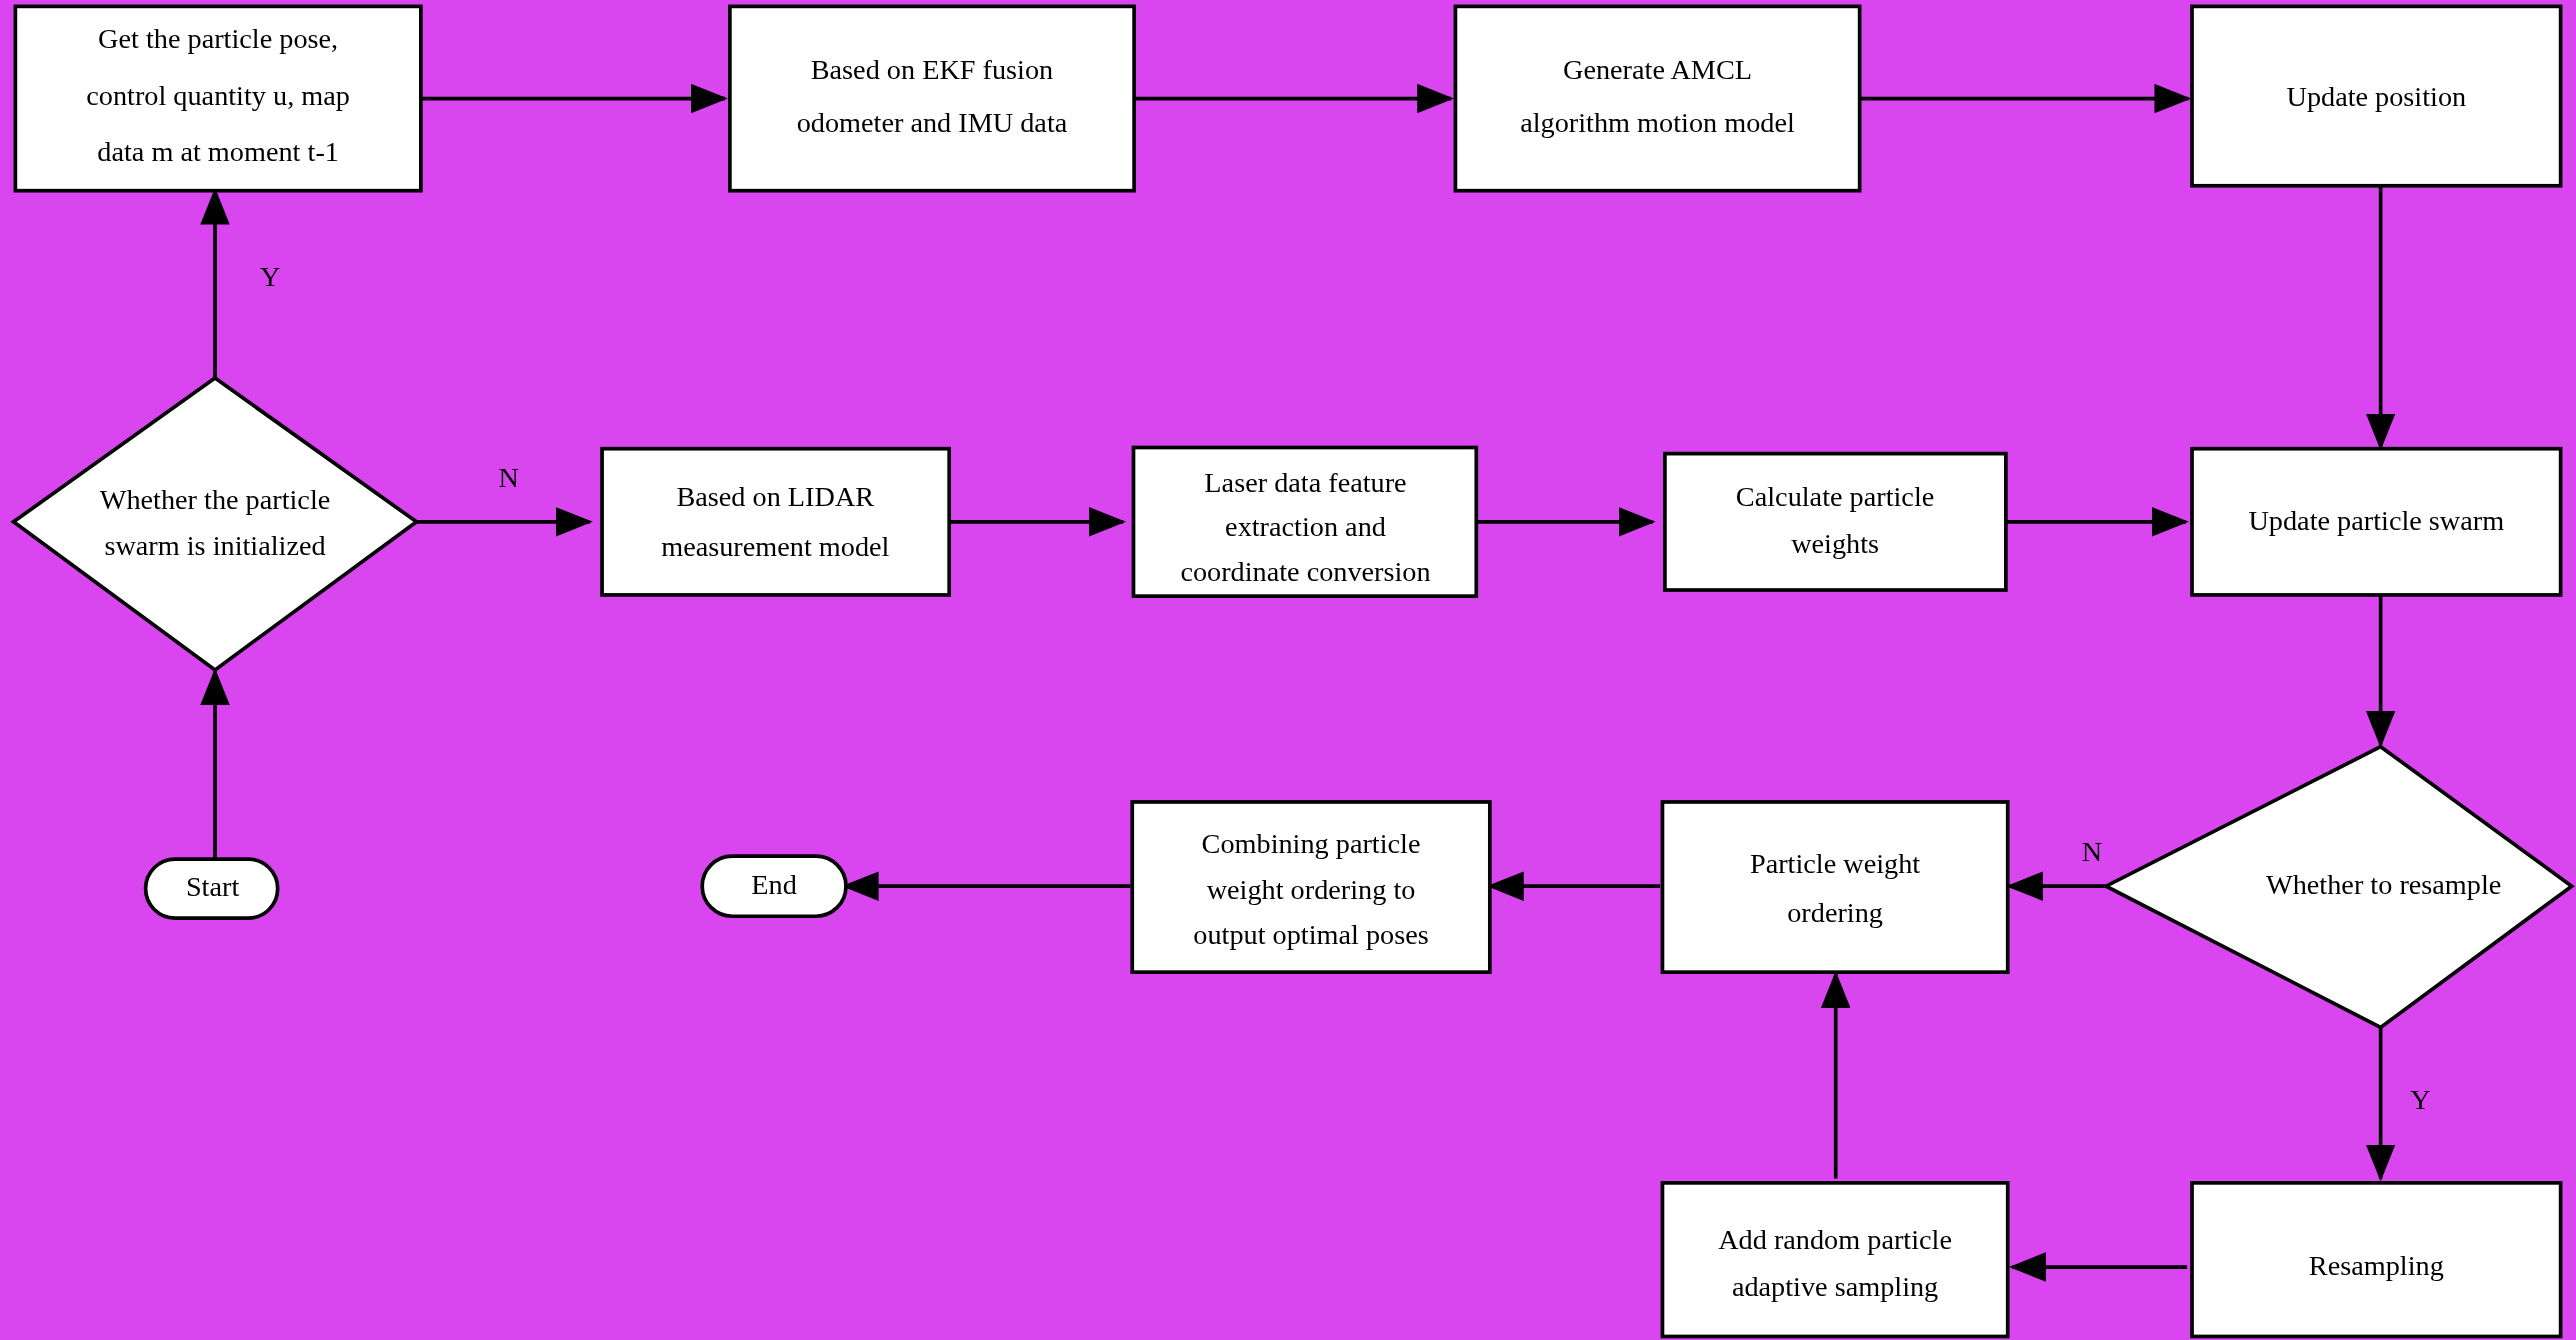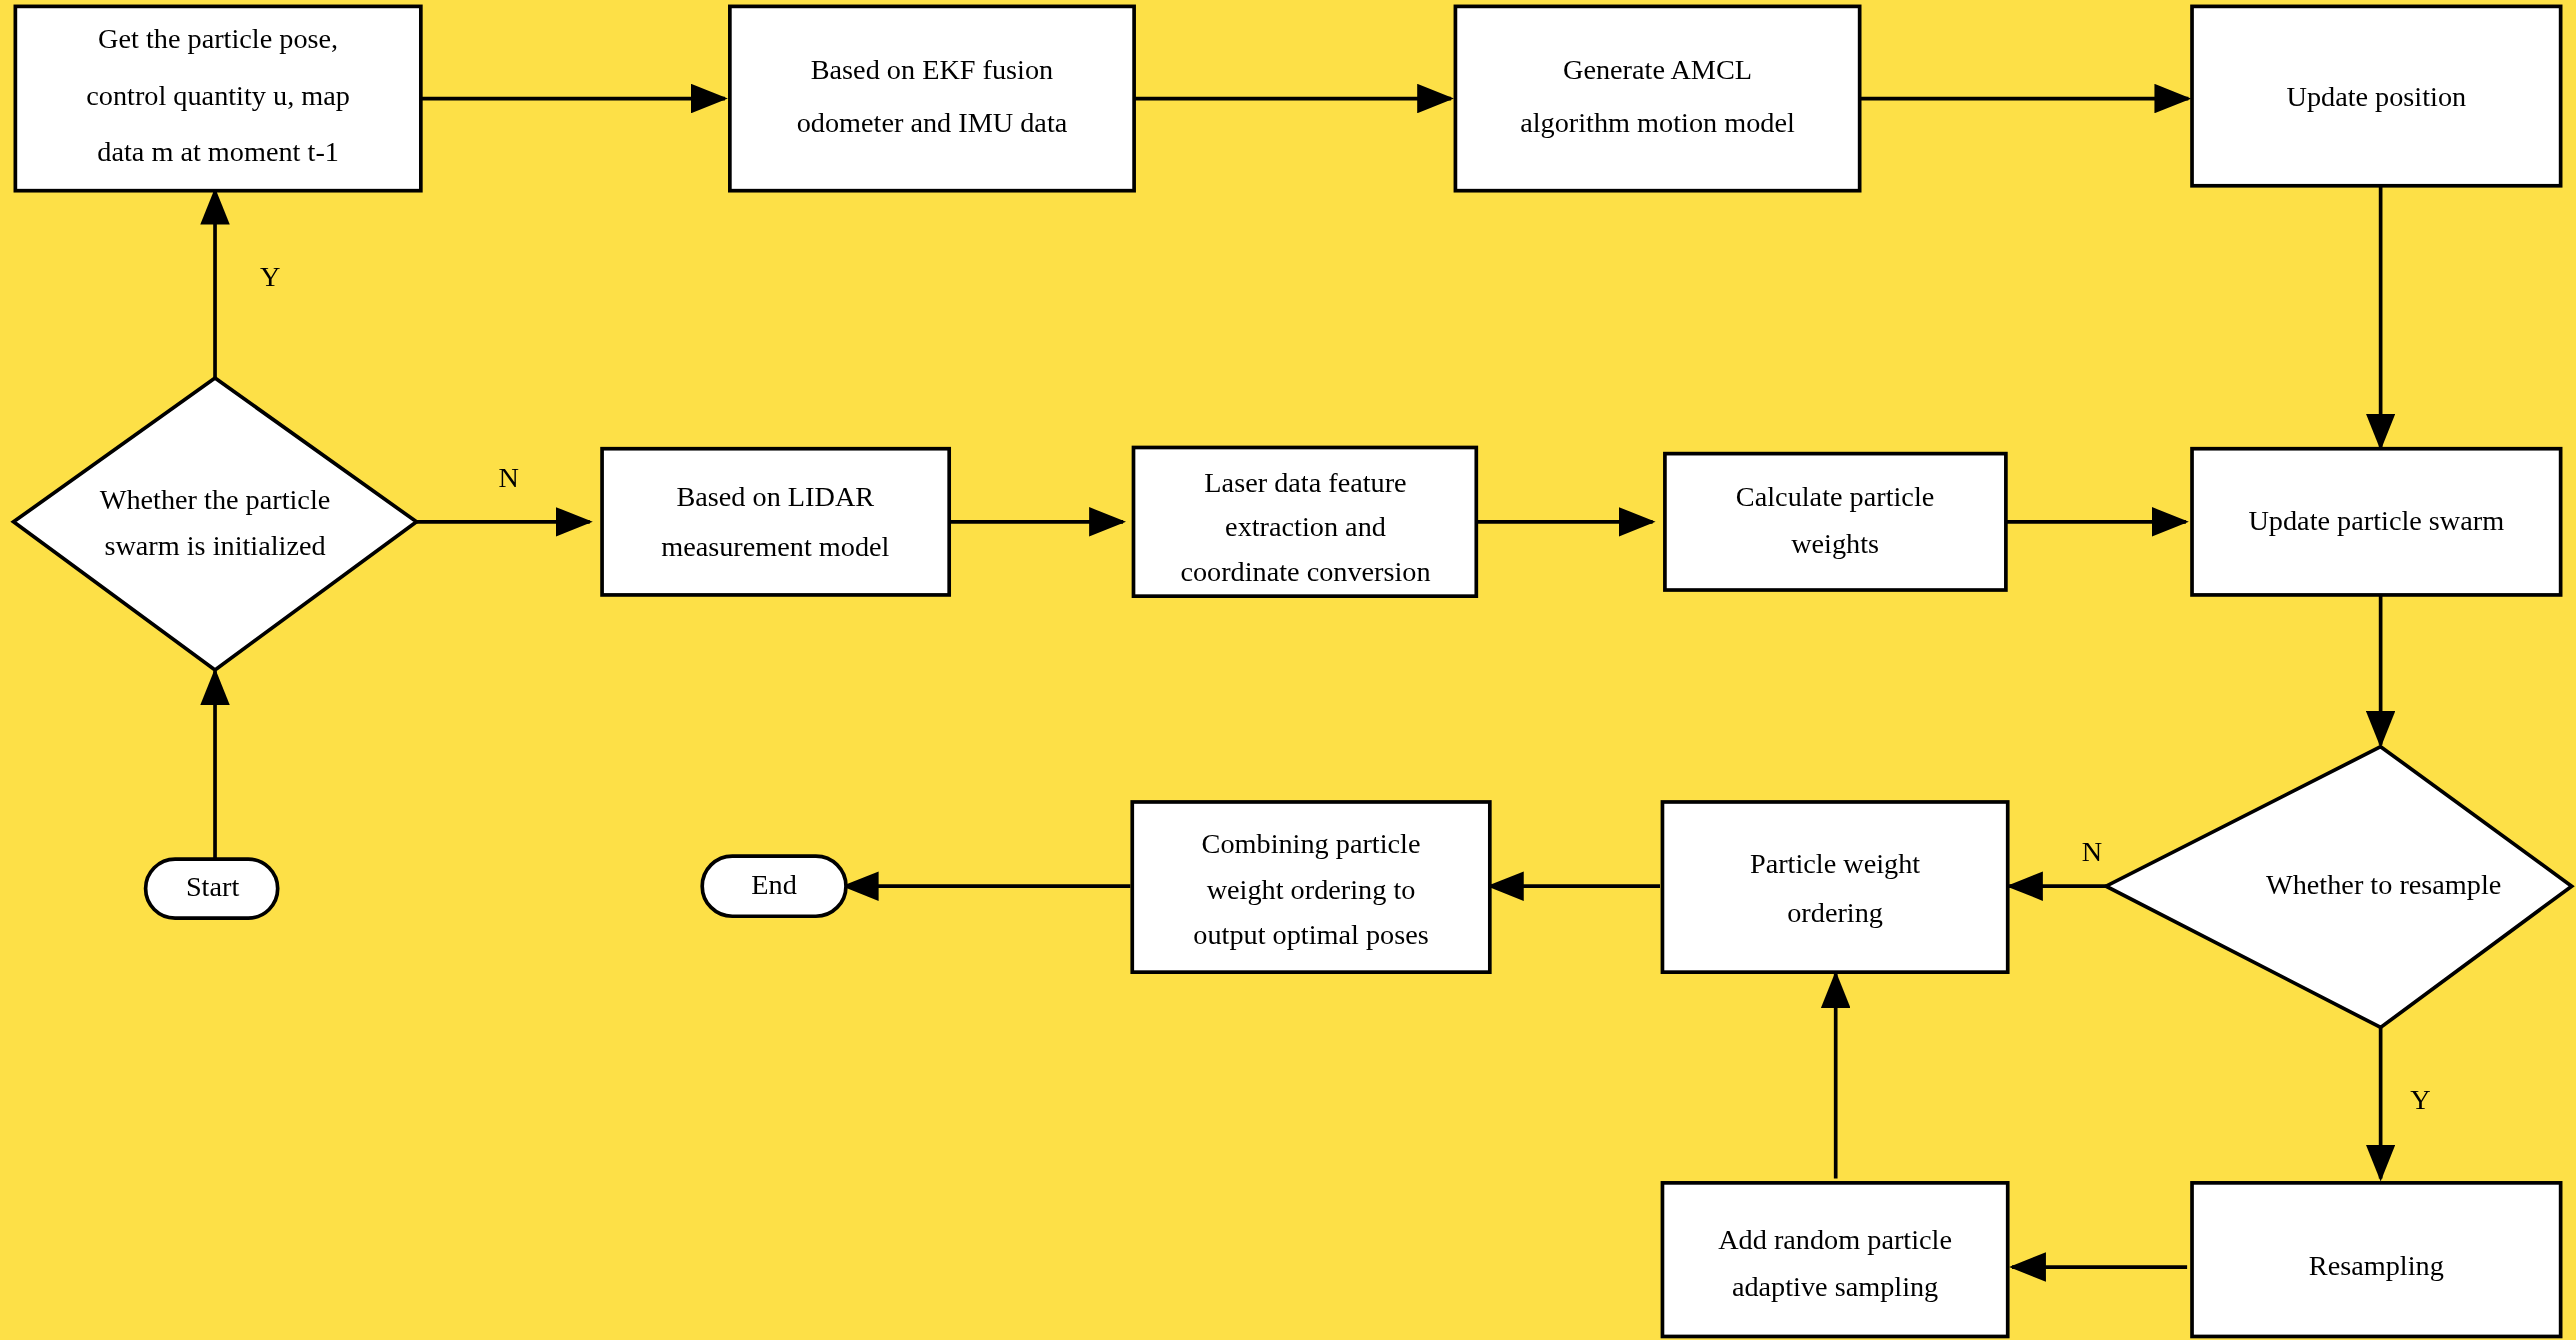--- a/index.html
+++ b/index.html
@@ -4,21 +4,21 @@
 <style>
   html, body {
     margin: 0;
     padding: 0;
     background: #ffffff;
   }
   #flow-root {
     position: relative;
     width: 2576px;
     height: 1341px;
-    background: #fde047;
+    background: #d946ef;
     font-family: "Liberation Serif", "DejaVu Serif", serif;
   }
   svg#flow-svg {
     display: block;
     width: 2576px;
     height: 1341px;
   }
   .shape {
     fill: #ffffff;
     stroke: #000000;

